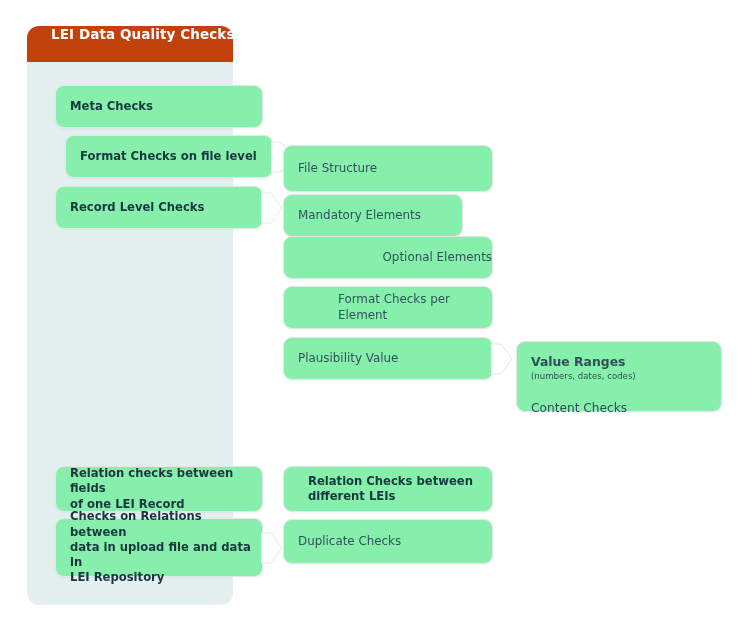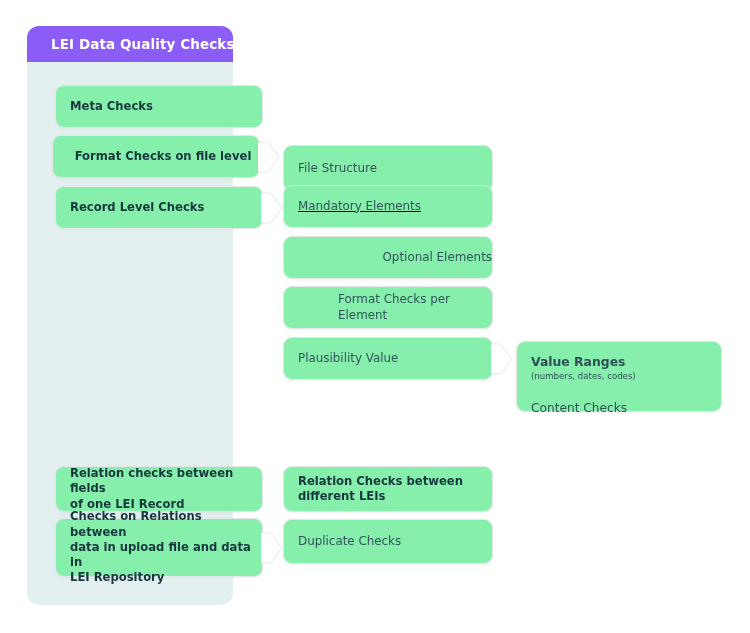--- a/index.html
+++ b/index.html
@@ -31,25 +31,24 @@
     height: 579px;
     background: #e4f0f0;
     border-radius: 12px;
   }
   .group-header {
     position: absolute;
     left: 27px;
     top: 26px;
     width: 206px;
     height: 36px;
-    background: #8b5cf6;
+    background: #c2410c;
     border-radius: 12px 12px 0 0;
     box-sizing: border-box;
     display: flex;
-    align-items: center;
   }
   .group-header-title {
     color: #ffffff;
     font-size: 13.5px;
     font-weight: bold;
     letter-spacing: 0.1px;
     padding-left: 24px;
     white-space: nowrap;
   }
 
@@ -126,21 +125,21 @@
   <div class="group-panel"></div>
 
   <div class="group-header">
     <span class="group-header-title">LEI Data Quality Checks</span>
   </div>
 
   <div class="card bold" style="left:55px; top:85px; width:208px; height:43px;">
     <span class="card-text">Meta Checks</span>
   </div>
 
-  <div class="card bold" style="left:52px; top:135px; width:208px; height:43px;justify-content:center;">
+  <div class="card bold" style="left:65px; top:135px; width:208px; height:43px;">
     <span class="card-text">Format Checks on file level</span>
     <span class="chevron">
       <svg width="22" height="34" viewBox="0 0 22 34">
         <path d="M0 2 L10 2 L21 17 L10 32 L0 32 Z" fill="#ffffff" stroke="#e3e9e8" stroke-width="1" stroke-linejoin="round"></path>
         <rect x="-2" y="3" width="4" height="28" fill="#ffffff"></rect>
       </svg>
     </span>
   </div>
 
   <div class="card bold" style="left:55px; top:466px; width:208px; height:46px;">
@@ -167,21 +166,21 @@
         <path d="M0 2 L10 2 L21 17 L10 32 L0 32 Z" fill="#ffffff" stroke="#e3e9e8" stroke-width="1" stroke-linejoin="round"></path>
         <rect x="-2" y="3" width="4" height="28" fill="#ffffff"></rect>
       </svg>
     </span>
   </div>
 
   <div class="card regular" style="left:283px; top:145px; width:210px; height:47px;">
     <span class="card-text">File Structure</span>
   </div>
 
-  <div class="card regular" style="left:283px; top:185px; width:210px; height:43px;text-decoration:underline;">
+  <div class="card regular" style="left:283px; top:194px; width:180px; height:43px;">
     <span class="card-text">Mandatory Elements</span>
   </div>
 
   <div class="card regular" style="left:283px; top:236px; width:210px; height:43px;justify-content:flex-end;">
     <span class="card-text">Optional Elements</span>
   </div>
 
   <div class="card regular" style="left:283px; top:286px; width:210px; height:43px;padding-left:40px;">
     <span class="card-text">Format Checks per Element</span>
   </div>
@@ -189,21 +188,21 @@
   <div class="card regular" style="left:283px; top:337px; width:210px; height:43px;">
     <span class="card-text">Plausibility Value</span>
     <span class="chevron">
       <svg width="22" height="34" viewBox="0 0 22 34">
         <path d="M0 2 L10 2 L21 17 L10 32 L0 32 Z" fill="#ffffff" stroke="#e3e9e8" stroke-width="1" stroke-linejoin="round"></path>
         <rect x="-2" y="3" width="4" height="28" fill="#ffffff"></rect>
       </svg>
     </span>
   </div>
 
-  <div class="card bold" style="left:283px; top:466px; width:210px; height:46px;">
+  <div class="card bold" style="left:283px; top:466px; width:210px; height:46px;padding-left:10px;">
     <span class="card-text">Relation Checks between
 different LEIs</span>
   </div>
 
   <div class="card regular" style="left:283px; top:519px; width:210px; height:45px;">
     <span class="card-text">Duplicate Checks</span>
   </div>
 
   <div class="card stacked" style="left:516px; top:341px; width:206px; height:71px;">
     <div class="vr-title">Value Ranges</div>

